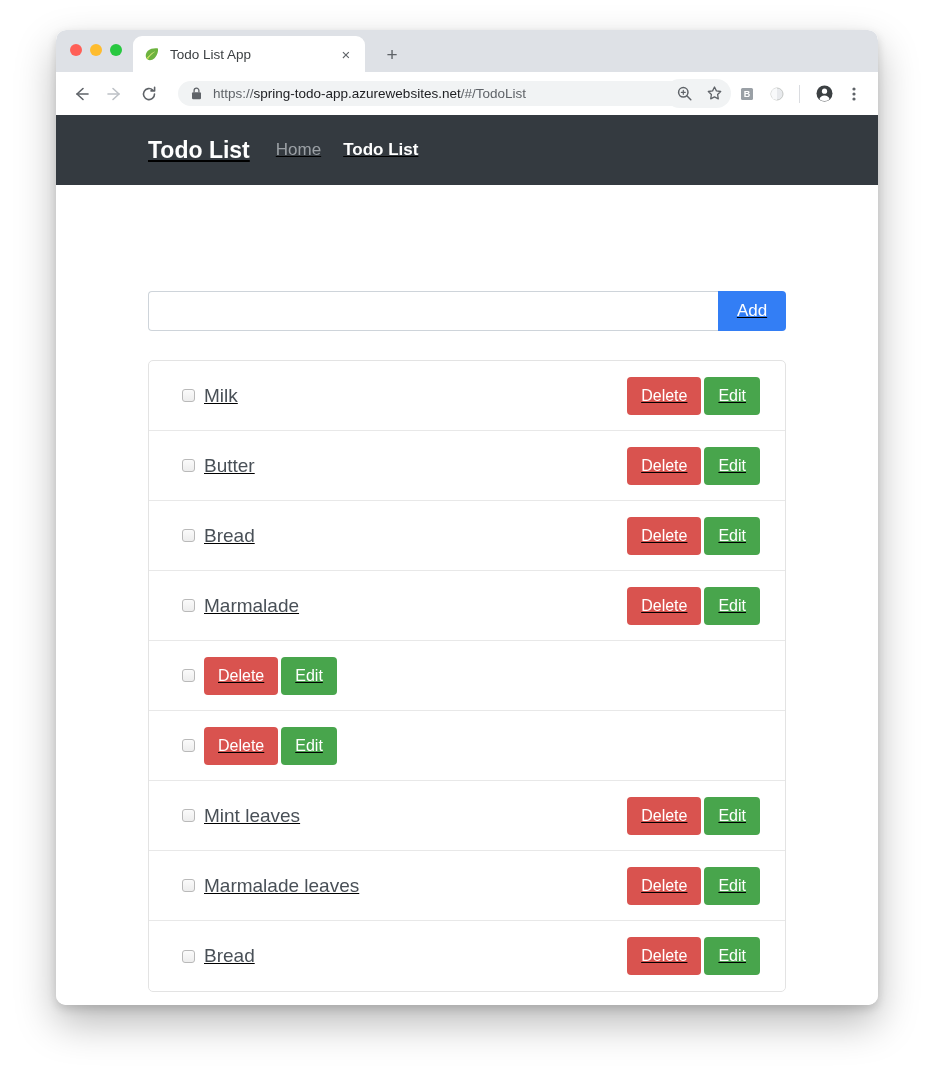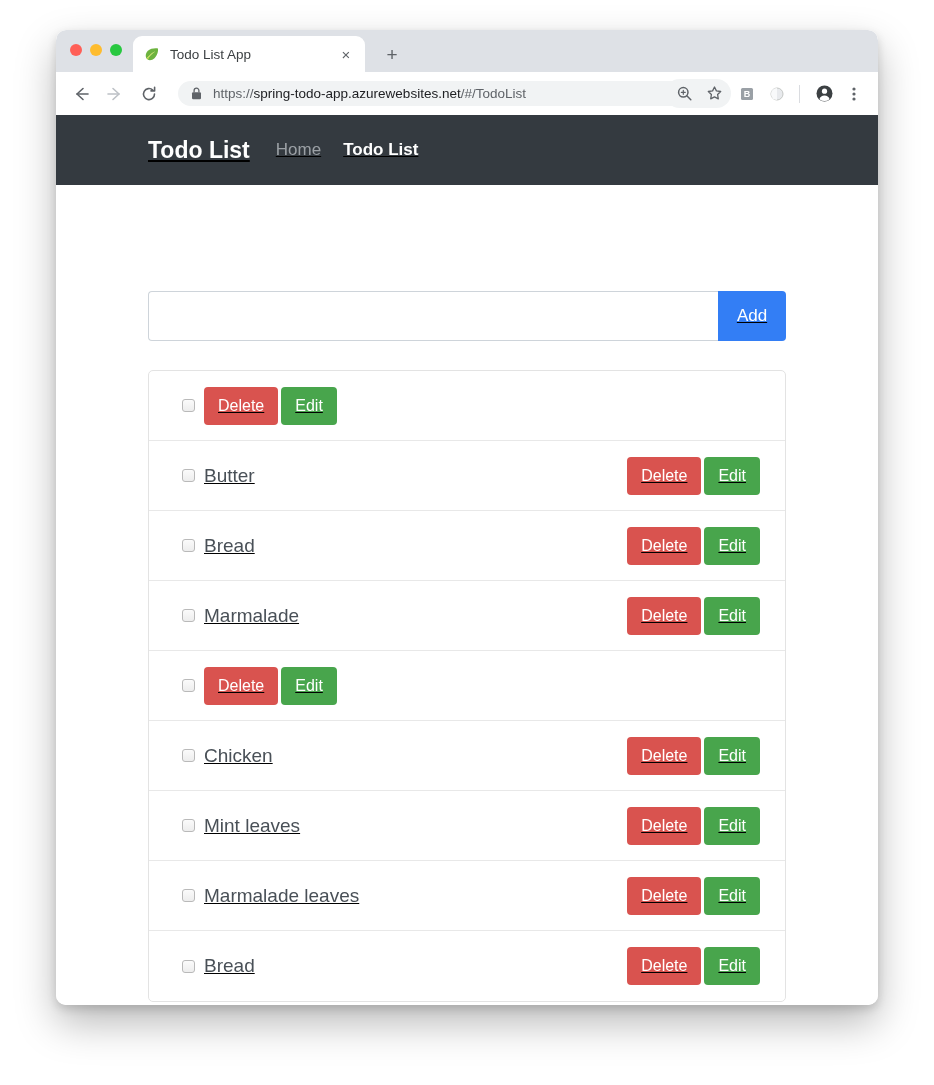--- a/index.html
+++ b/index.html
@@ -183,21 +183,21 @@
   #content-container {
     position: relative;
     padding-top: 106px;
     padding-left: 92px;
     padding-right: 92px;
   }
 
   
   #add-row {
     display: flex;
-    height: 50px;
+    height: 40px;
     margin-bottom: 29px;
   }
   #todo-input {
     flex: 1 1 auto;
     border: 1px solid #ced4da;
     border-right: none;
     border-top-left-radius: 4px;
     border-bottom-left-radius: 4px;
     font-size: 16px;
     font-family: "Liberation Sans", sans-serif;
@@ -384,20 +384,21 @@
     <div id="content-container">
 
       <div id="add-row">
         <input id="todo-input" type="text" placeholder="" style="">
         <button id="add-button" style="background: rgb(51, 126, 245);">Add</button>
       </div>
 
       <div id="todo-list">
           <div class="todo-item">
             <div class="todo-checkbox"></div>
+            <span class="todo-label">Milk</span>
             <div class="row-actions">
               <button class="btn-delete" style="background: rgb(217, 83, 79);">Delete</button>
               <button class="btn-edit" style="background: rgb(72, 165, 76);">Edit</button>
             </div>
           </div>
           <div class="todo-item">
             <div class="todo-checkbox"></div>
             <span class="todo-label">Butter</span>
             <div class="row-actions">
               <button class="btn-delete" style="background: rgb(217, 83, 79);">Delete</button>
@@ -422,21 +423,20 @@
           </div>
           <div class="todo-item">
             <div class="todo-checkbox"></div>
             <div class="row-actions">
               <button class="btn-delete" style="background: rgb(217, 83, 79);">Delete</button>
               <button class="btn-edit" style="background: rgb(72, 165, 76);">Edit</button>
             </div>
           </div>
           <div class="todo-item">
             <div class="todo-checkbox"></div>
-            <span class="todo-label">Chicken</span>
             <div class="row-actions">
               <button class="btn-delete" style="background: rgb(217, 83, 79);">Delete</button>
               <button class="btn-edit" style="background: rgb(72, 165, 76);">Edit</button>
             </div>
           </div>
           <div class="todo-item">
             <div class="todo-checkbox"></div>
             <span class="todo-label">Mint leaves</span>
             <div class="row-actions">
               <button class="btn-delete" style="background: rgb(217, 83, 79);">Delete</button>

